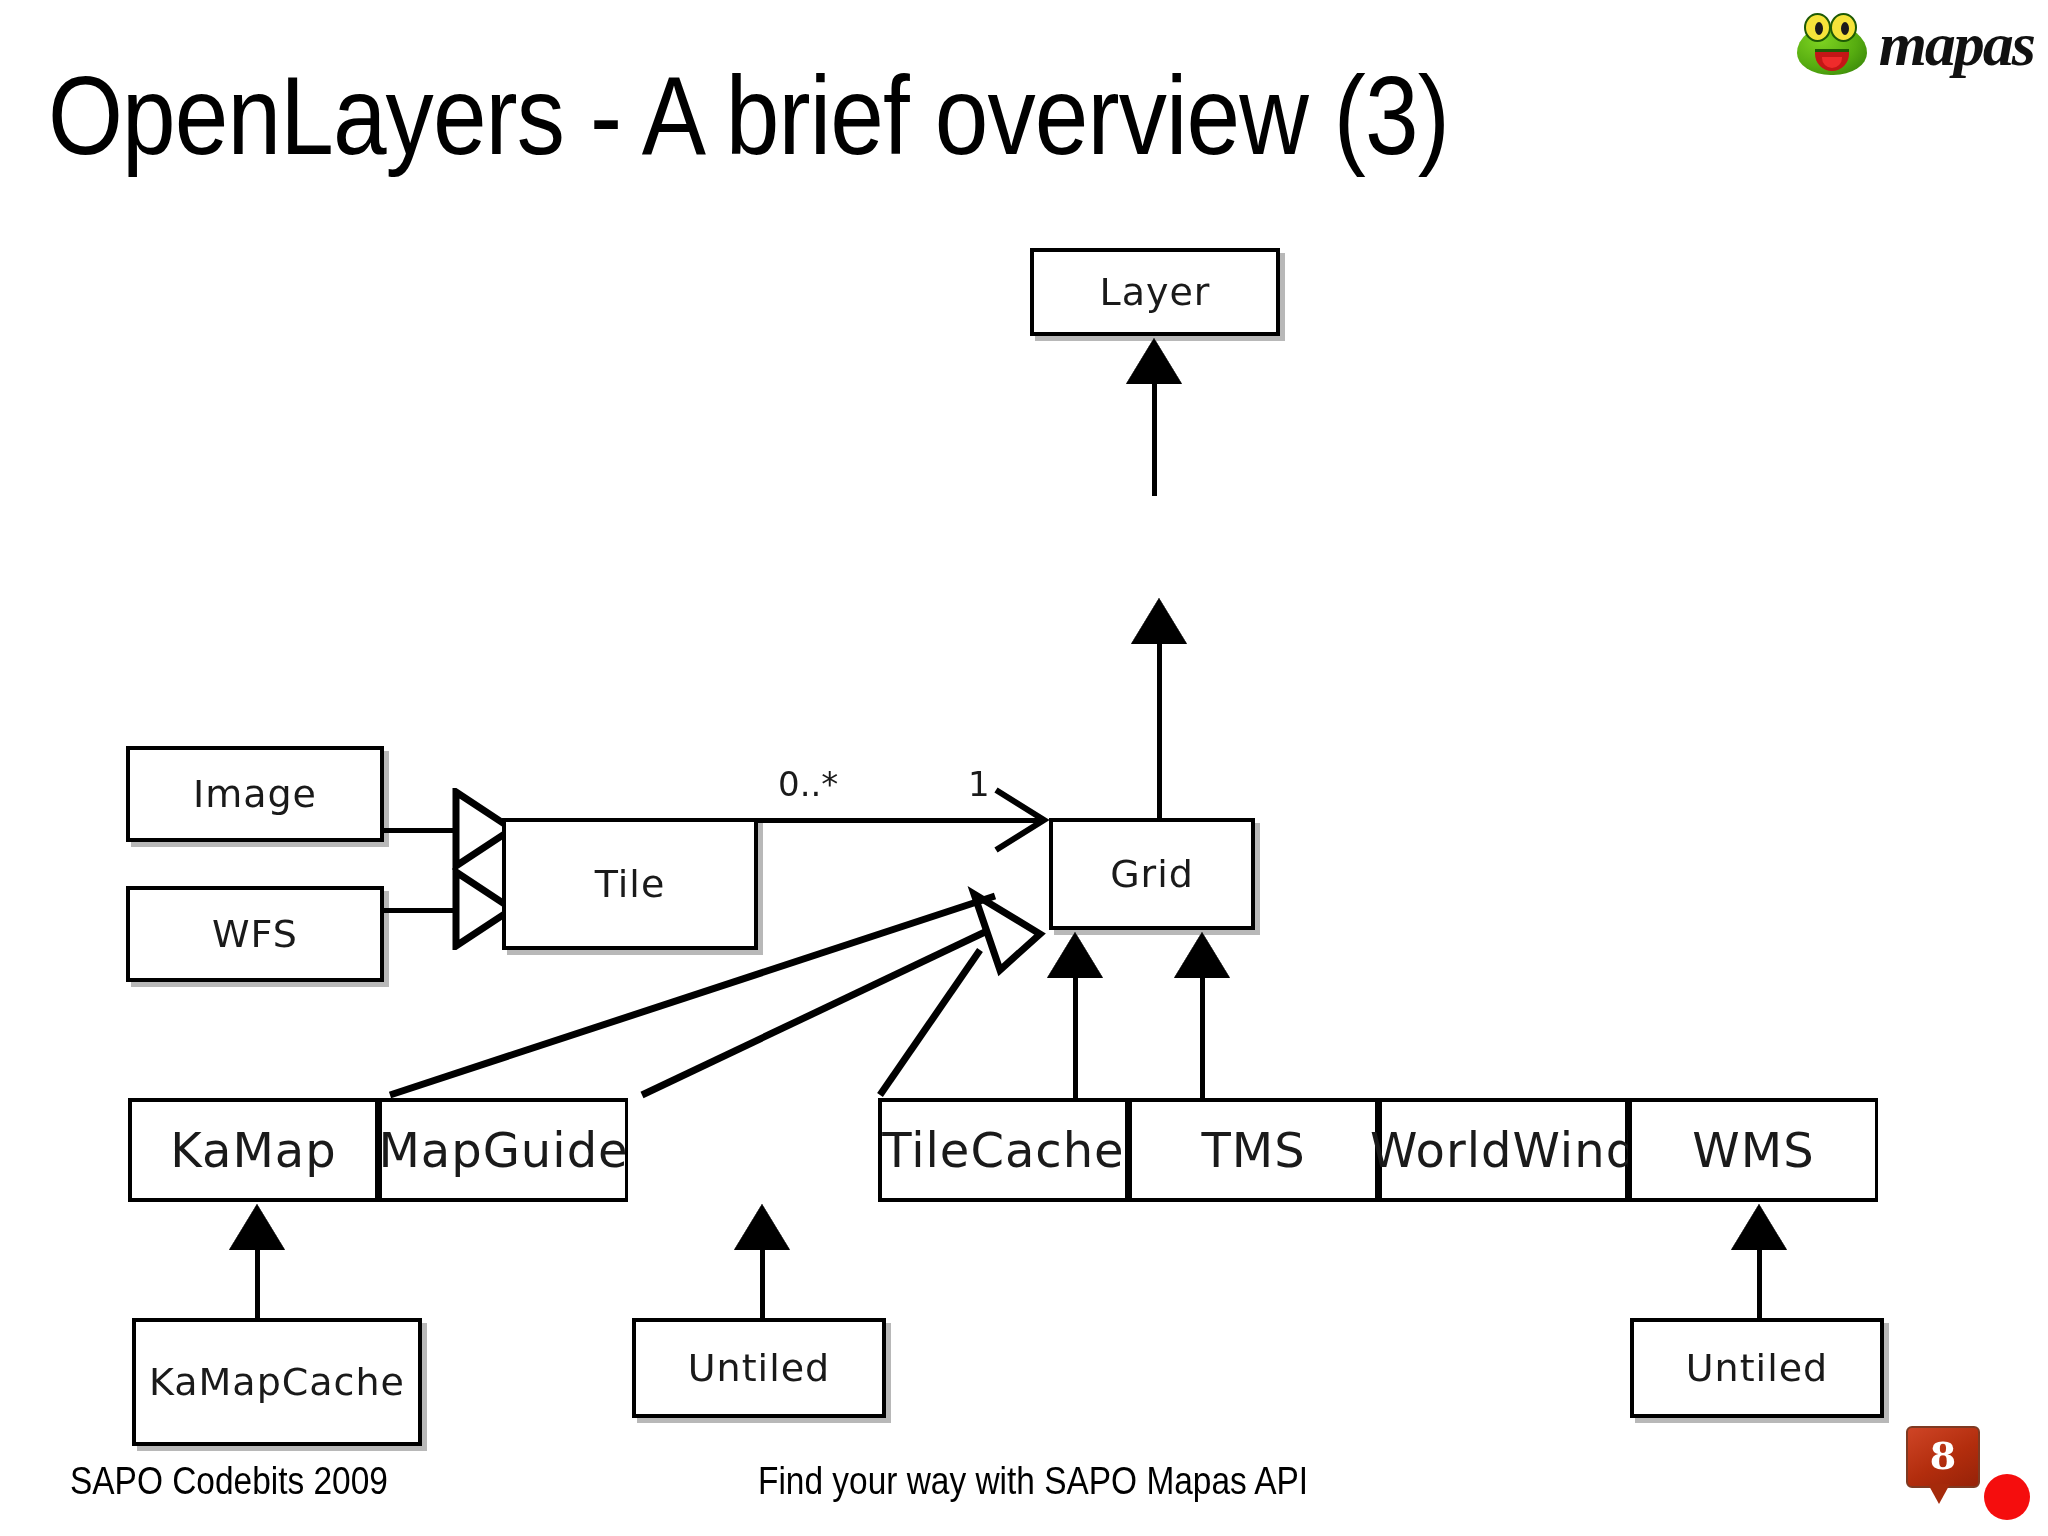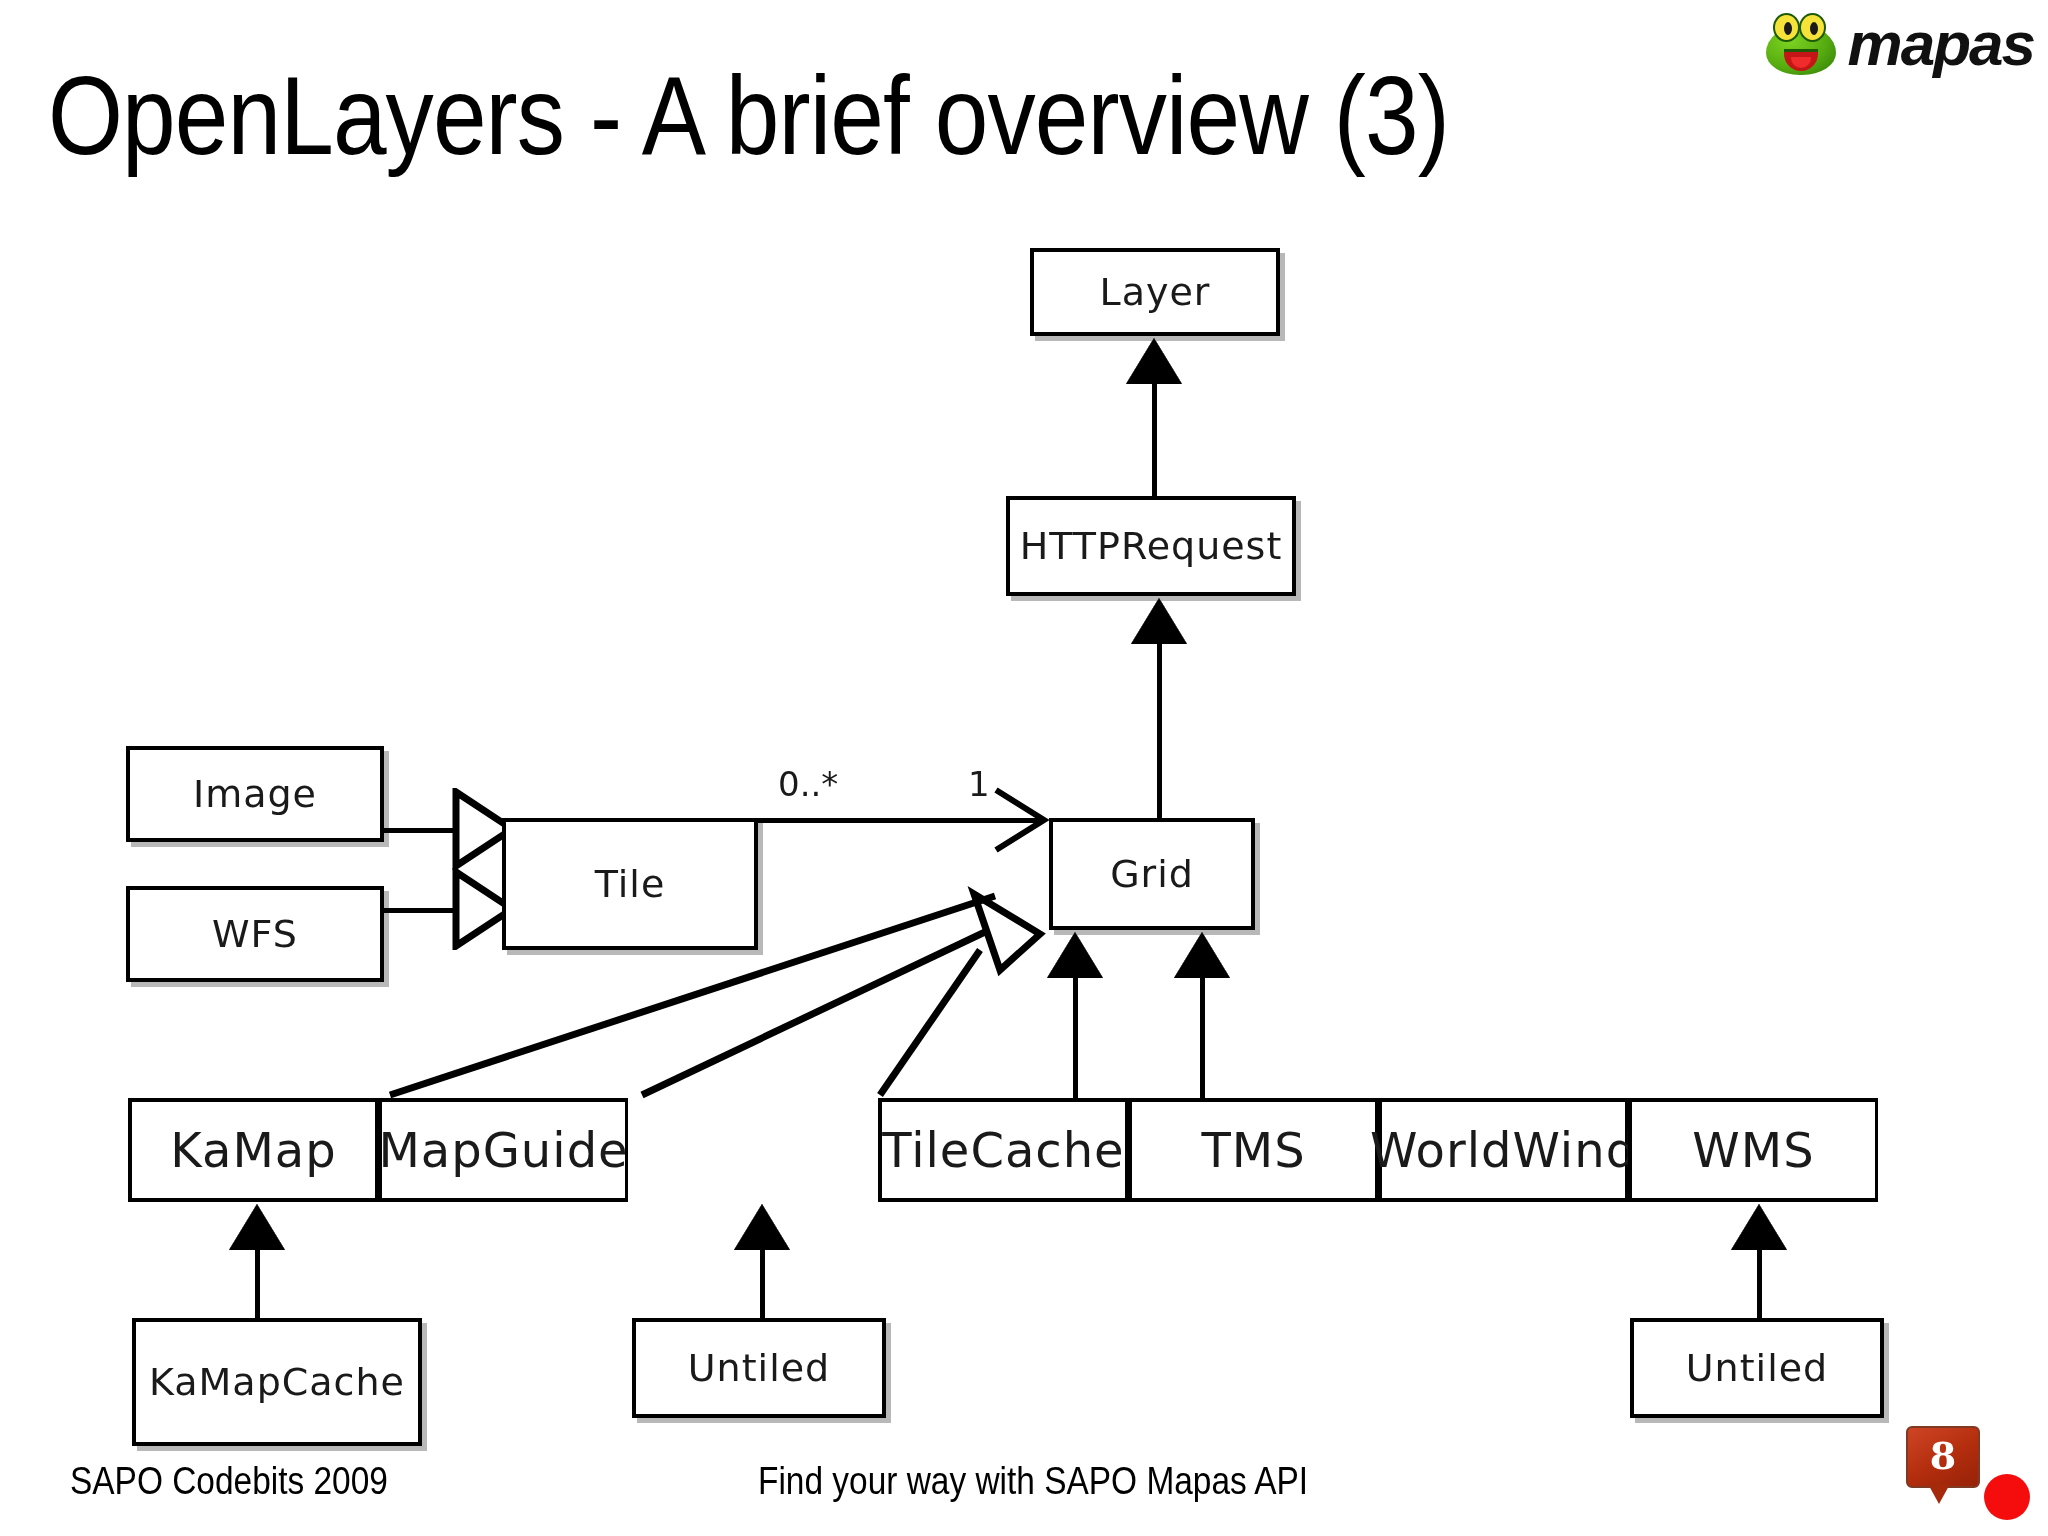--- a/index.html
+++ b/index.html
@@ -90,21 +90,21 @@
     background: #ef2b2b;
     border-radius: 0 0 10px 10px;
   }
   #logo .wordmark {
     font-size: 62px;
     font-weight: 700;
     font-style: italic;
     color: #111111;
     letter-spacing: -2px;
     line-height: 62px;
-    font-family: Liberation Sans, sans-serif;
+    font-family: Liberation Serif, serif;
   }
 
   
   .umlbox {
     position: absolute;
     box-sizing: border-box;
     background: #ffffff;
     border: 4px solid #000000;
     box-shadow: 5px 5px 0 rgba(0,0,0,0.28);
     display: flex;
@@ -246,21 +246,20 @@
         </div>
     </div>
     <div class="wordmark">mapas</div>
   </div>
 
   <div class="umlbox" style="left:1030px; top:248px; width:250px; height:88px;">Layer</div>
 
   <div class="tri-up" style="left:1126px; top:338px;"></div>
   <div class="vline" style="left:1152px; top:382px; height:114px;"></div>
 
-  <div class="umlbox" style="left:1006px; top:496px; width:290px; height:100px;">HTTPRequest</div>
 
   <div class="tri-up" style="left:1131px; top:598px;"></div>
   <div class="vline" style="left:1157px; top:642px; height:180px;"></div>
 
   <div class="umlbox" style="left:126px; top:746px; width:258px; height:96px;">Image</div>
 
   <div class="umlbox" style="left:126px; top:886px; width:258px; height:96px;">WFS</div>
 
   <div class="hline" style="left:384px; top:828px; width:74px;"></div>
 

